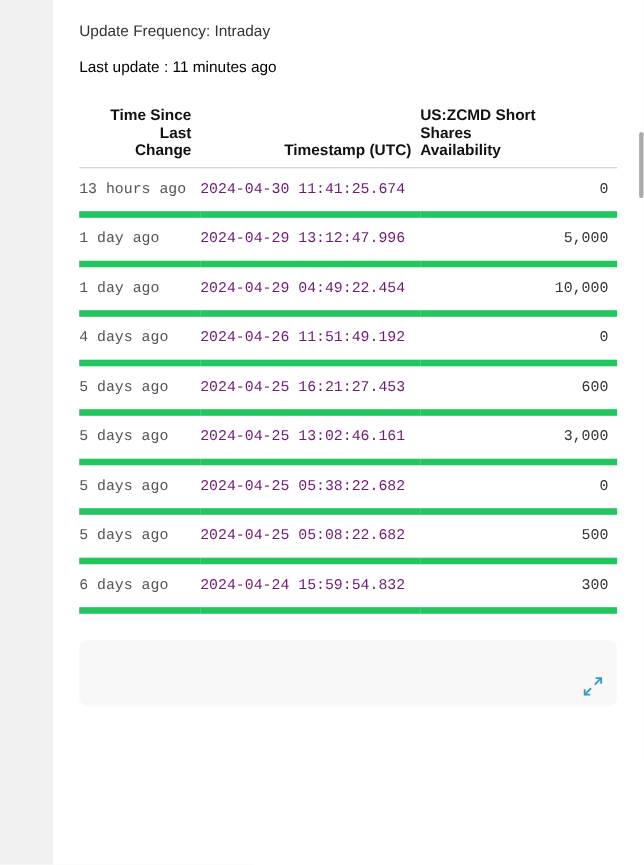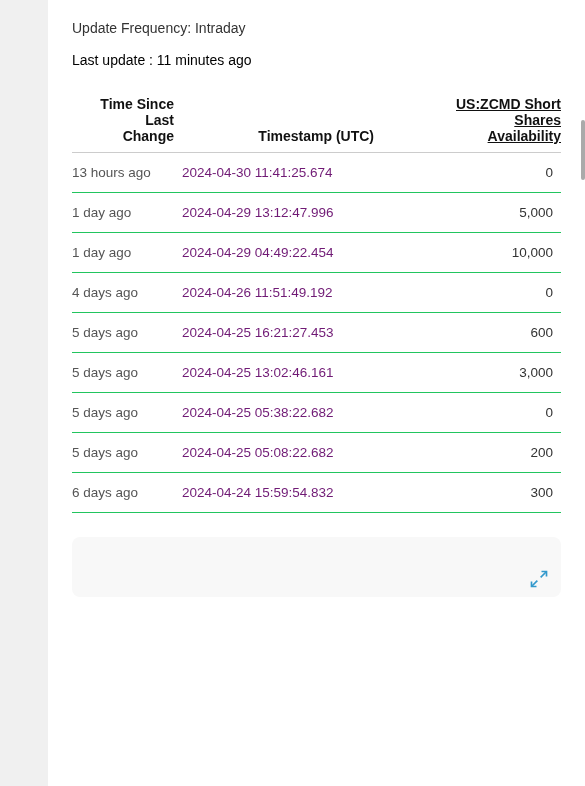--- a/index.html
+++ b/index.html
@@ -59,31 +59,31 @@
       width: 110px;
       text-align: right;
     }
 
     .data-table thead tr th.col-timestamp {
       width: 200px;
       text-align: right;
     }
 
     .data-table thead tr th.col-availability {
-      text-align: right;
+      text-align: left;
       padding-right: 0;
-      text-decoration: underline;
     }
 
     .data-table tbody tr td {
       padding: 12px 8px 12px 0;
-      border-bottom: 1px solid #22c55e;
+      border-bottom: 6px solid #22c55e;
       font-size: 14px;
       color: #333;
       vertical-align: middle;
+      font-family: Liberation Mono, monospace;
     }
 
     .data-table tbody tr td.col-time {
       color: #555;
       font-size: 13.5px;
     }
 
     .data-table tbody tr td.col-timestamp {
       color: #701a75;
       font-size: 13.5px;
@@ -171,21 +171,21 @@
           <td class="col-availability">3,000</td>
         </tr>
         <tr>
           <td class="col-time">5 days ago</td>
           <td class="col-timestamp">2024-04-25 05:38:22.682</td>
           <td class="col-availability">0</td>
         </tr>
         <tr>
           <td class="col-time">5 days ago</td>
           <td class="col-timestamp">2024-04-25 05:08:22.682</td>
-          <td class="col-availability">200</td>
+          <td class="col-availability">500</td>
         </tr>
         <tr>
           <td class="col-time">6 days ago</td>
           <td class="col-timestamp">2024-04-24 15:59:54.832</td>
           <td class="col-availability">300</td>
         </tr>
       </tbody>
   </table>
 
   <div class="bottom-section">

